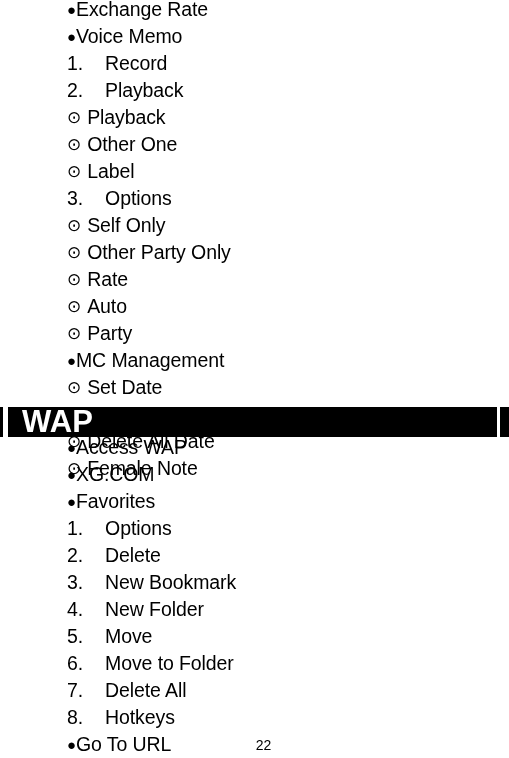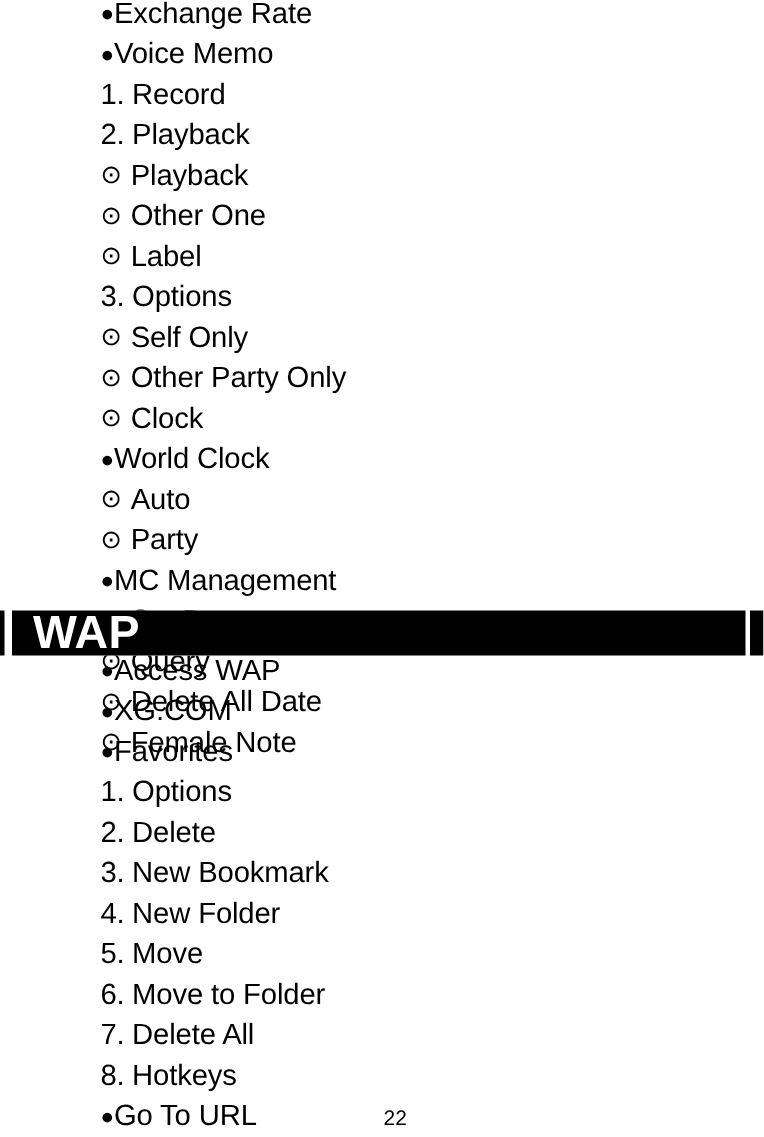--- a/index.html
+++ b/index.html
@@ -56,21 +56,21 @@
   }
   .menu-item.level-bullet .label {
     margin-left: 0px;
   }
 
   
   .menu-item.level-number .marker {
     margin-right: 0px;
   }
   .menu-item.level-number .label {
-    margin-left: 5px;
+    margin-left: 22px;
   }
 
   
   .menu-item.level-radio .marker {
     font-size: 17px;
     position: relative;
     top: -1px;
   }
   .menu-item.level-radio .label {
     margin-left: 6px;
@@ -169,22 +169,21 @@
       <li class="menu-item level-bullet"><span class="marker">●</span><span class="label">Exchange Rate</span></li>
       <li class="menu-item level-bullet"><span class="marker">●</span><span class="label">Voice Memo</span></li>
       <li class="menu-item level-number"><span class="marker">1.</span><span class="label">Record</span></li>
       <li class="menu-item level-number"><span class="marker">2.</span><span class="label">Playback</span></li>
       <li class="menu-item level-radio"><span class="marker">⊙</span><span class="label">Playback</span></li>
       <li class="menu-item level-radio"><span class="marker">⊙</span><span class="label">Other One</span></li>
       <li class="menu-item level-radio"><span class="marker">⊙</span><span class="label">Label</span></li>
       <li class="menu-item level-number"><span class="marker">3.</span><span class="label">Options</span></li>
       <li class="menu-item level-radio"><span class="marker">⊙</span><span class="label">Self Only</span></li>
       <li class="menu-item level-radio"><span class="marker">⊙</span><span class="label">Other Party Only</span></li>
-      <li class="menu-item level-radio"><span class="marker">⊙</span><span class="label">Clock</span></li>
-      <li class="menu-item level-bullet"><span class="marker">●</span><span class="label">World Clock</span></li>
+      <li class="menu-item level-radio"><span class="marker">⊙</span><span class="label">Rate</span></li>
       <li class="menu-item level-radio"><span class="marker">⊙</span><span class="label">Auto</span></li>
       <li class="menu-item level-radio"><span class="marker">⊙</span><span class="label">Party</span></li>
       <li class="menu-item level-bullet"><span class="marker">●</span><span class="label">MC Management</span></li>
       <li class="menu-item level-radio"><span class="marker">⊙</span><span class="label">Set Date</span></li>
       <li class="menu-item level-radio"><span class="marker">⊙</span><span class="label">Query</span></li>
       <li class="menu-item level-radio"><span class="marker">⊙</span><span class="label">Delete All Date</span></li>
       <li class="menu-item level-radio"><span class="marker">⊙</span><span class="label">Female Note</span></li>
     </ul>
 
   <div class="section-bar">

